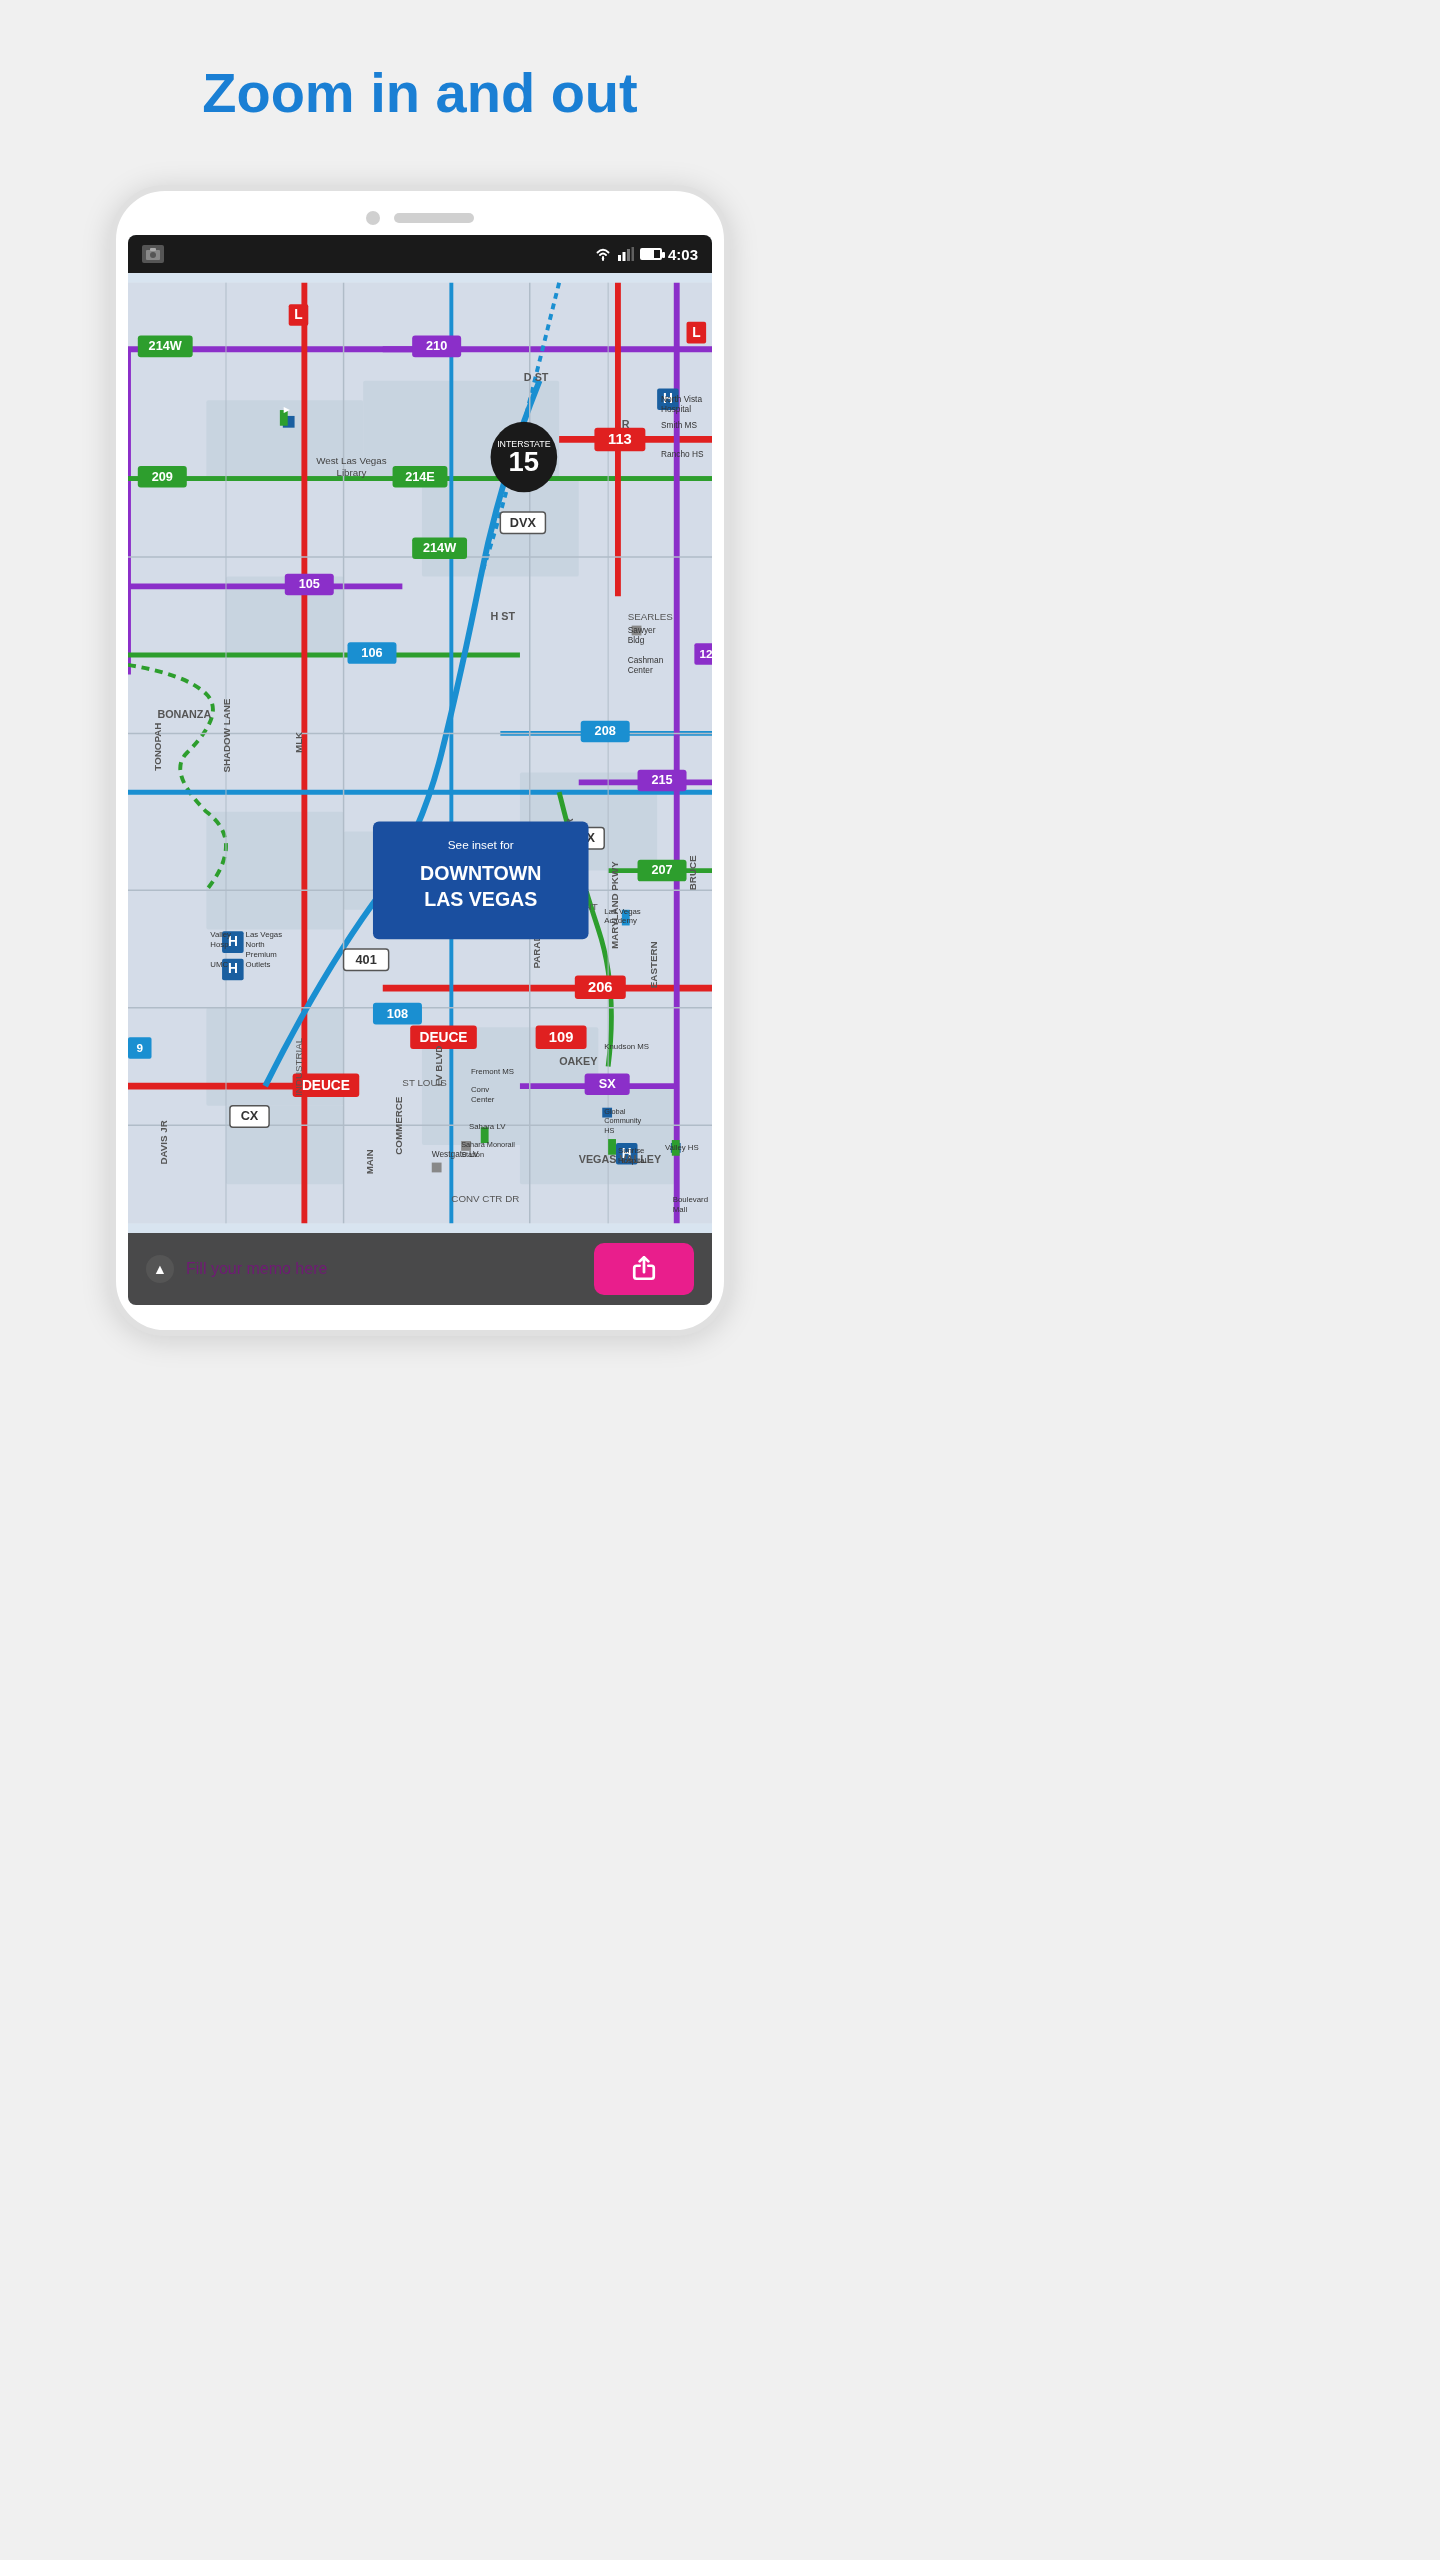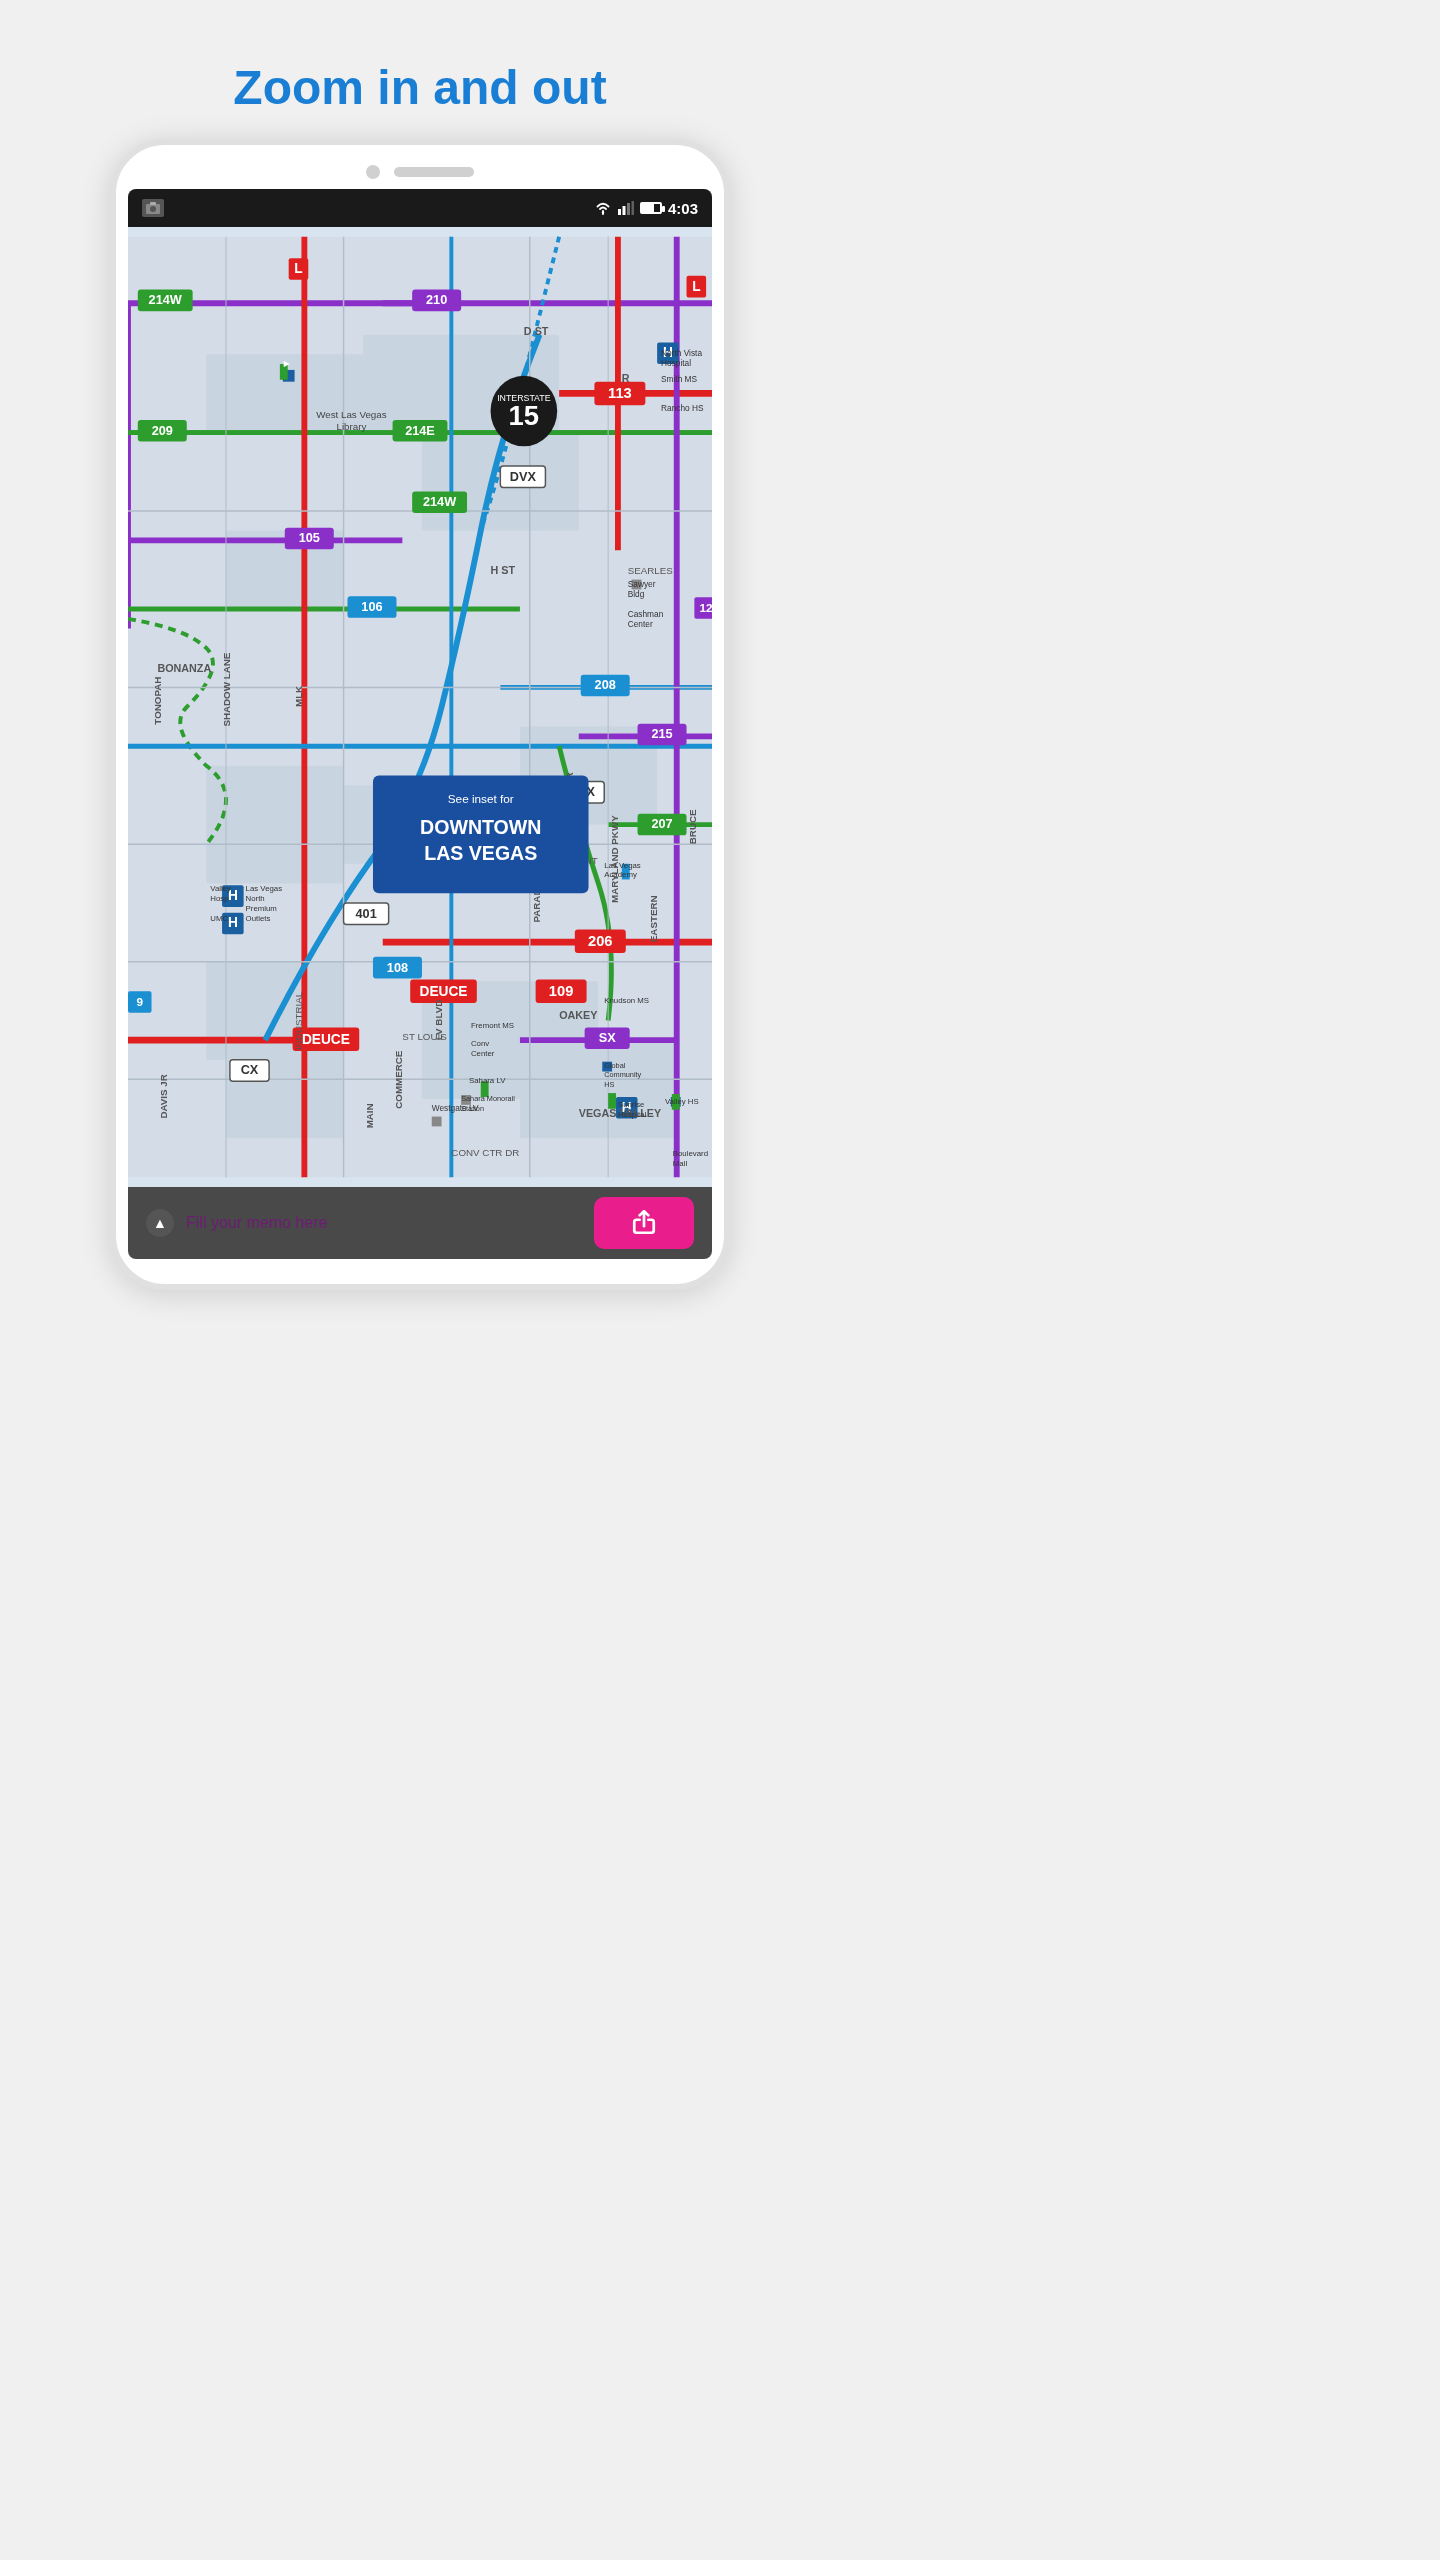--- a/index.html
+++ b/index.html
@@ -9,26 +9,26 @@
       background: #f0f0f0;
       display: flex;
       flex-direction: column;
       align-items: center;
       font-family: 'Arial', sans-serif;
       padding-bottom: 40px;
     }
 
     
     .page-title {
-      font-size: 48px;
+      font-size: 56px;
       font-weight: bold;
       color: #1a7fd4;
       text-align: center;
       margin-top: 60px;
-      margin-bottom: 24px;
+      margin-bottom: 60px;
     }
 
     
     .phone-frame {
       width: 620px;
       background: #ffffff;
       border-radius: 55px;
       border: 6px solid #e0e0e0;
       box-shadow: 0 4px 30px rgba(0,0,0,0.15);
       padding: 20px 12px 25px 12px;

